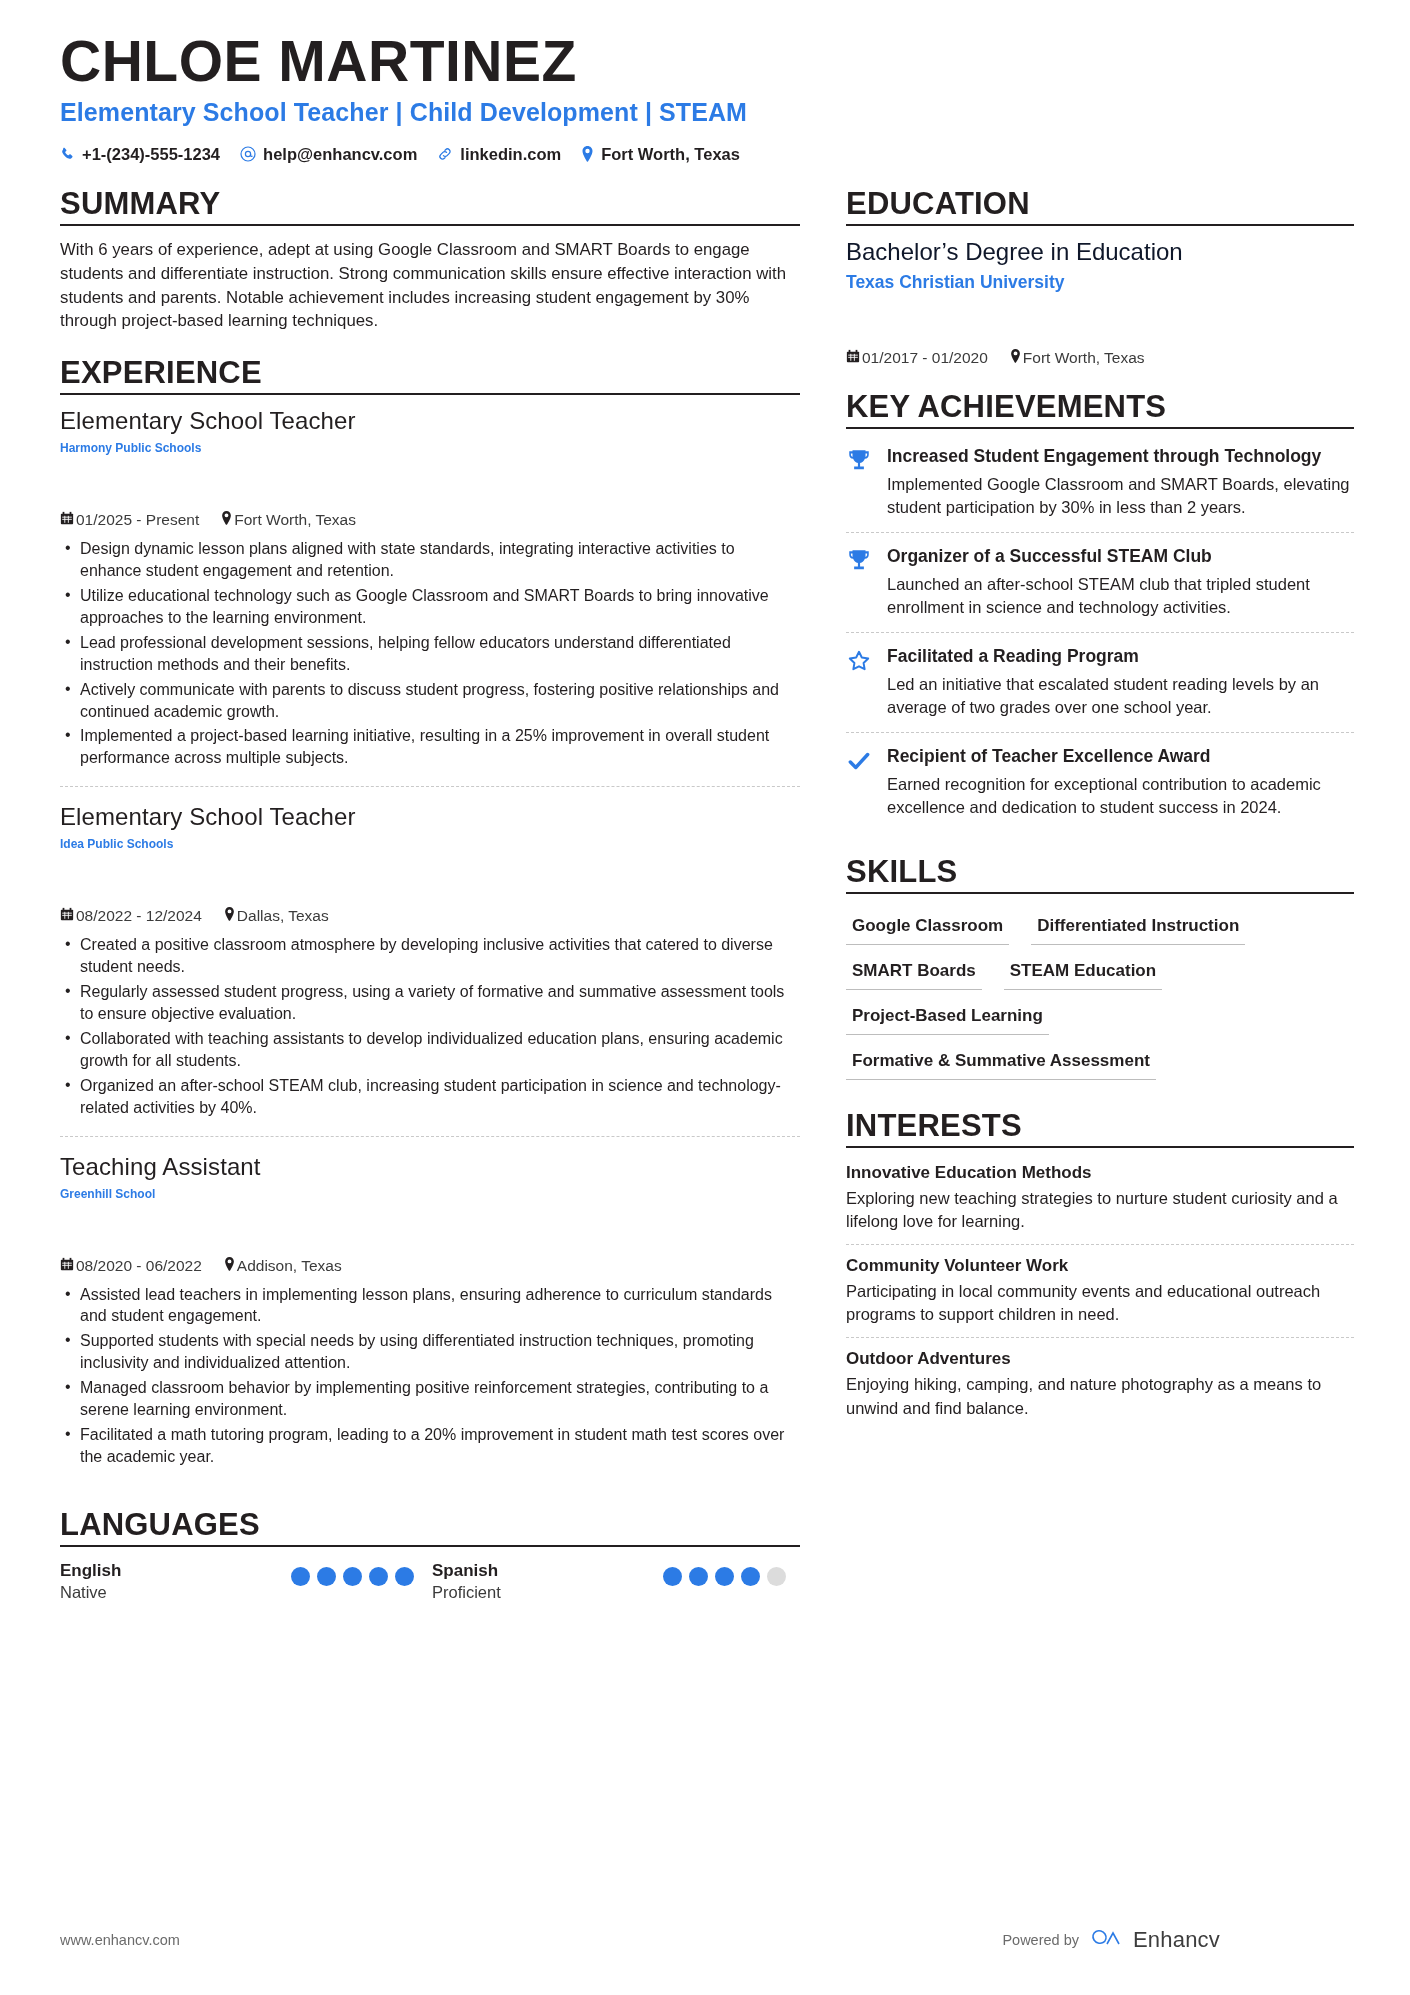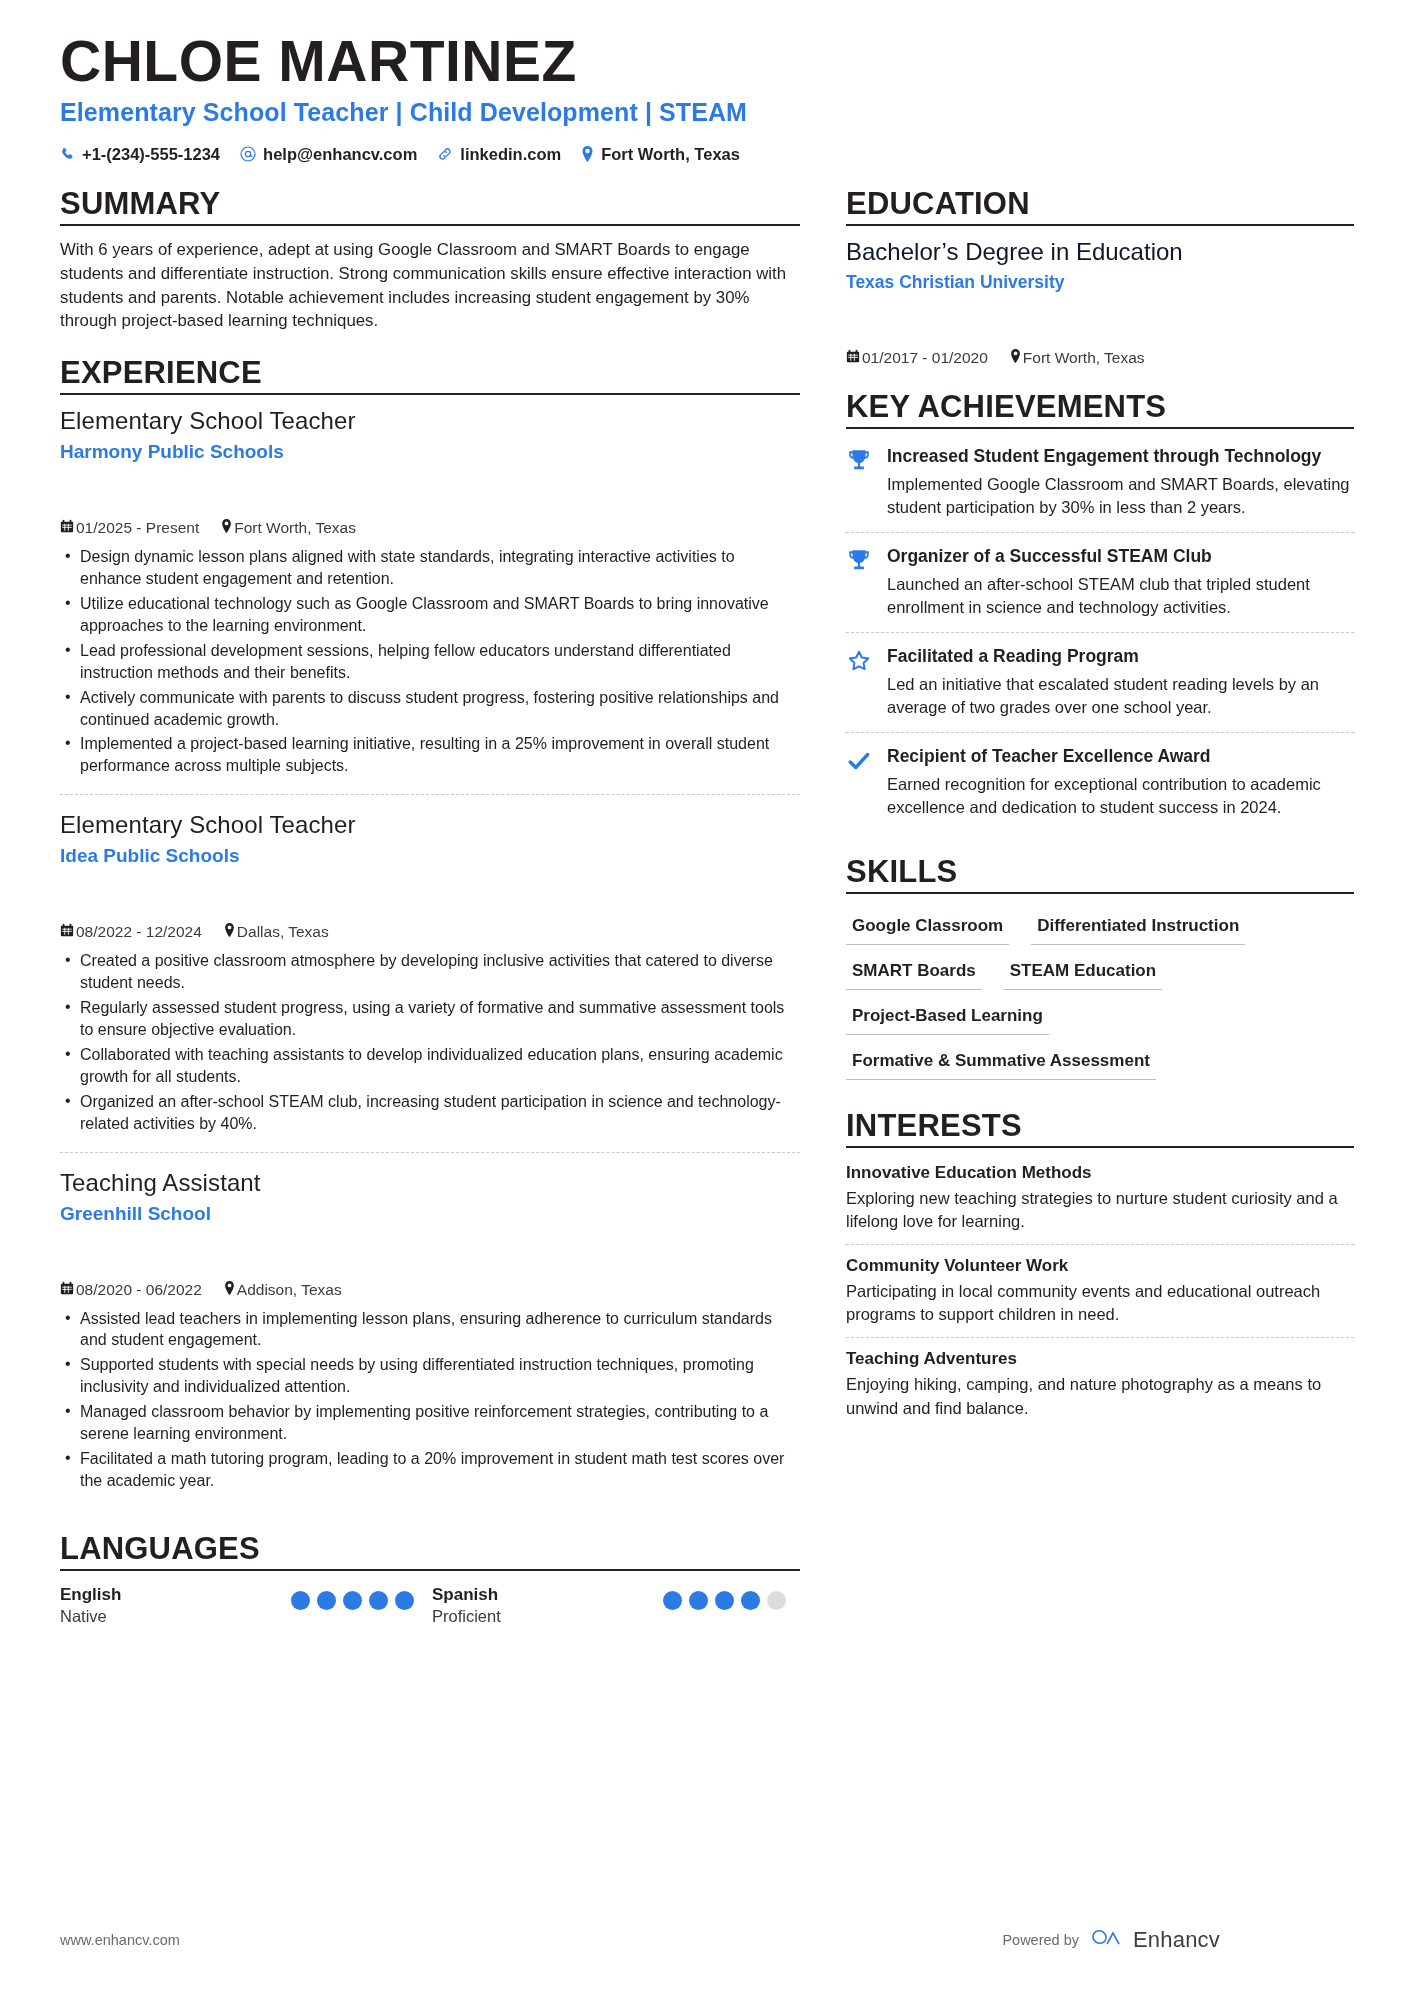--- a/index.html
+++ b/index.html
@@ -72,21 +72,21 @@
   
   .job { padding-bottom: 14px; }
   .job + .job { border-top: 1px dashed #c9c9c9; padding-top: 16px; }
   .job-title {
     font-size: 24px;
     font-weight: 400;
     color: #231f20;
     letter-spacing: 0.1px;
   }
   .job-company {
-    font-size: 19px;
+    font-size: 12px;
     font-weight: bold;
     color: #2c7be5;
     margin-top: 6px;
   }
   .meta-row {
     display: flex;
     align-items: center;
     gap: 22px;
     margin-top: 8px;
     font-size: 15.5px;
@@ -464,21 +464,21 @@
         <div class="section-body" style="margin-top:4px;">
           <div class="interest">
             <div class="interest-title">Innovative Education Methods</div>
             <div class="interest-desc">Exploring new teaching strategies to nurture student curiosity and a lifelong love for learning.</div>
           </div>
           <div class="interest">
             <div class="interest-title">Community Volunteer Work</div>
             <div class="interest-desc">Participating in local community events and educational outreach programs to support children in need.</div>
           </div>
           <div class="interest">
-            <div class="interest-title">Teaching Adventures</div>
+            <div class="interest-title">Outdoor Adventures</div>
             <div class="interest-desc">Enjoying hiking, camping, and nature photography as a means to unwind and find balance.</div>
           </div>
         </div>
       </div>
 
     </div>
   </div>
 
   <div class="footer">
     <span>www.enhancv.com</span>

